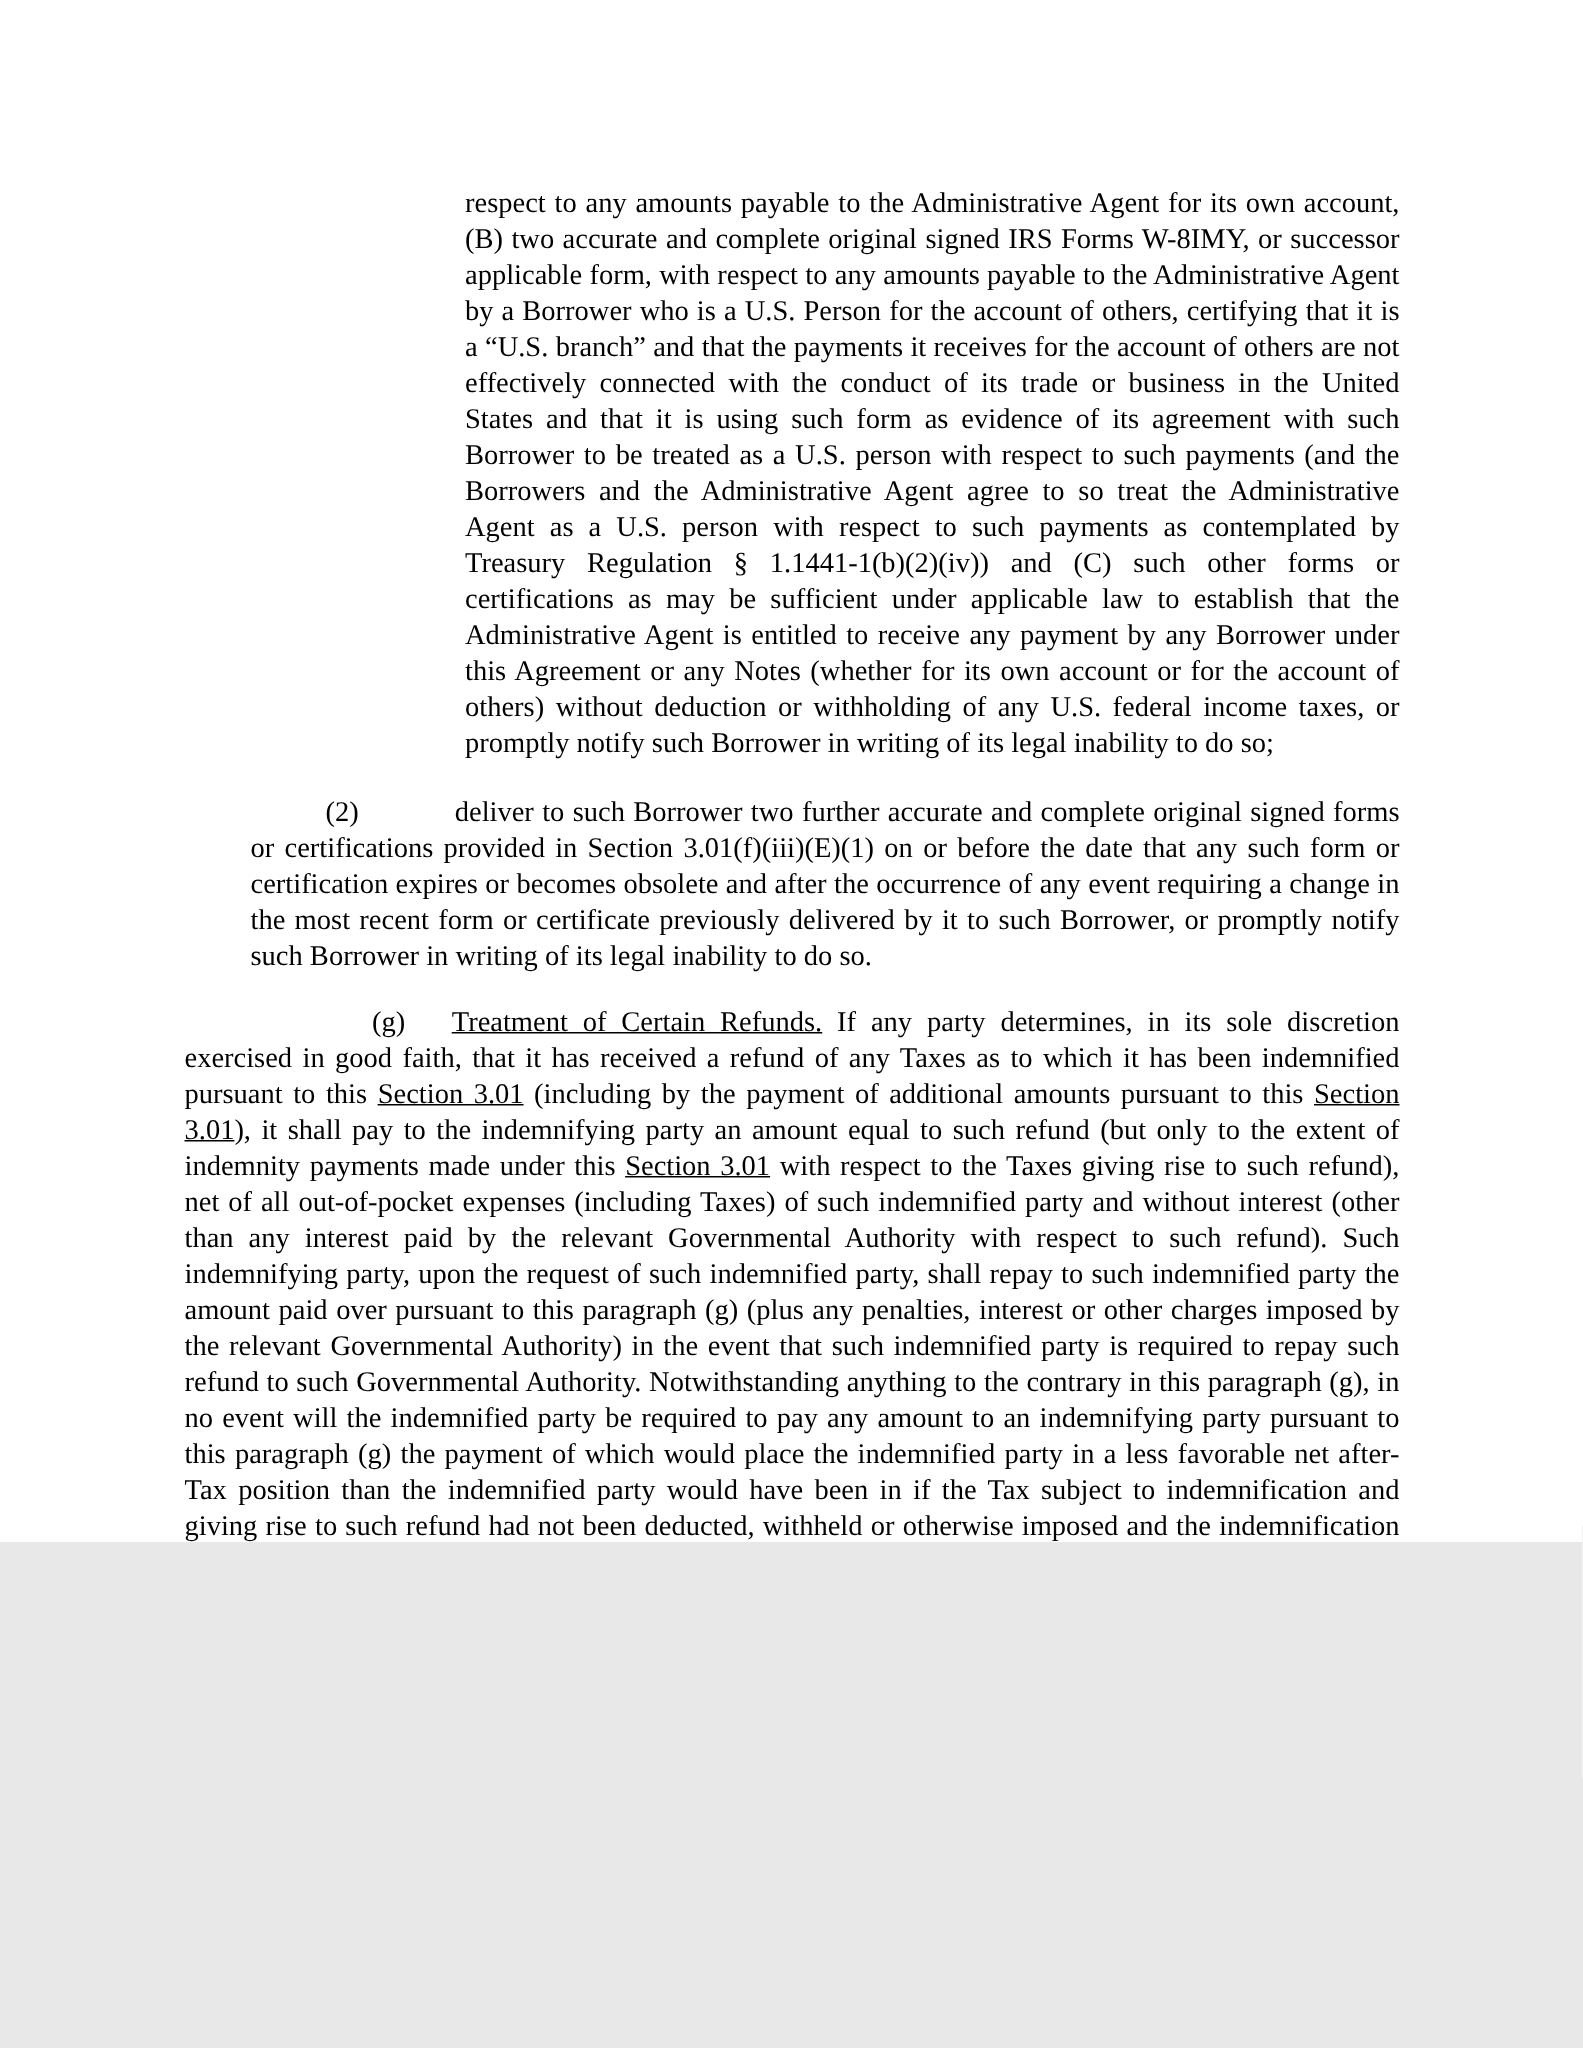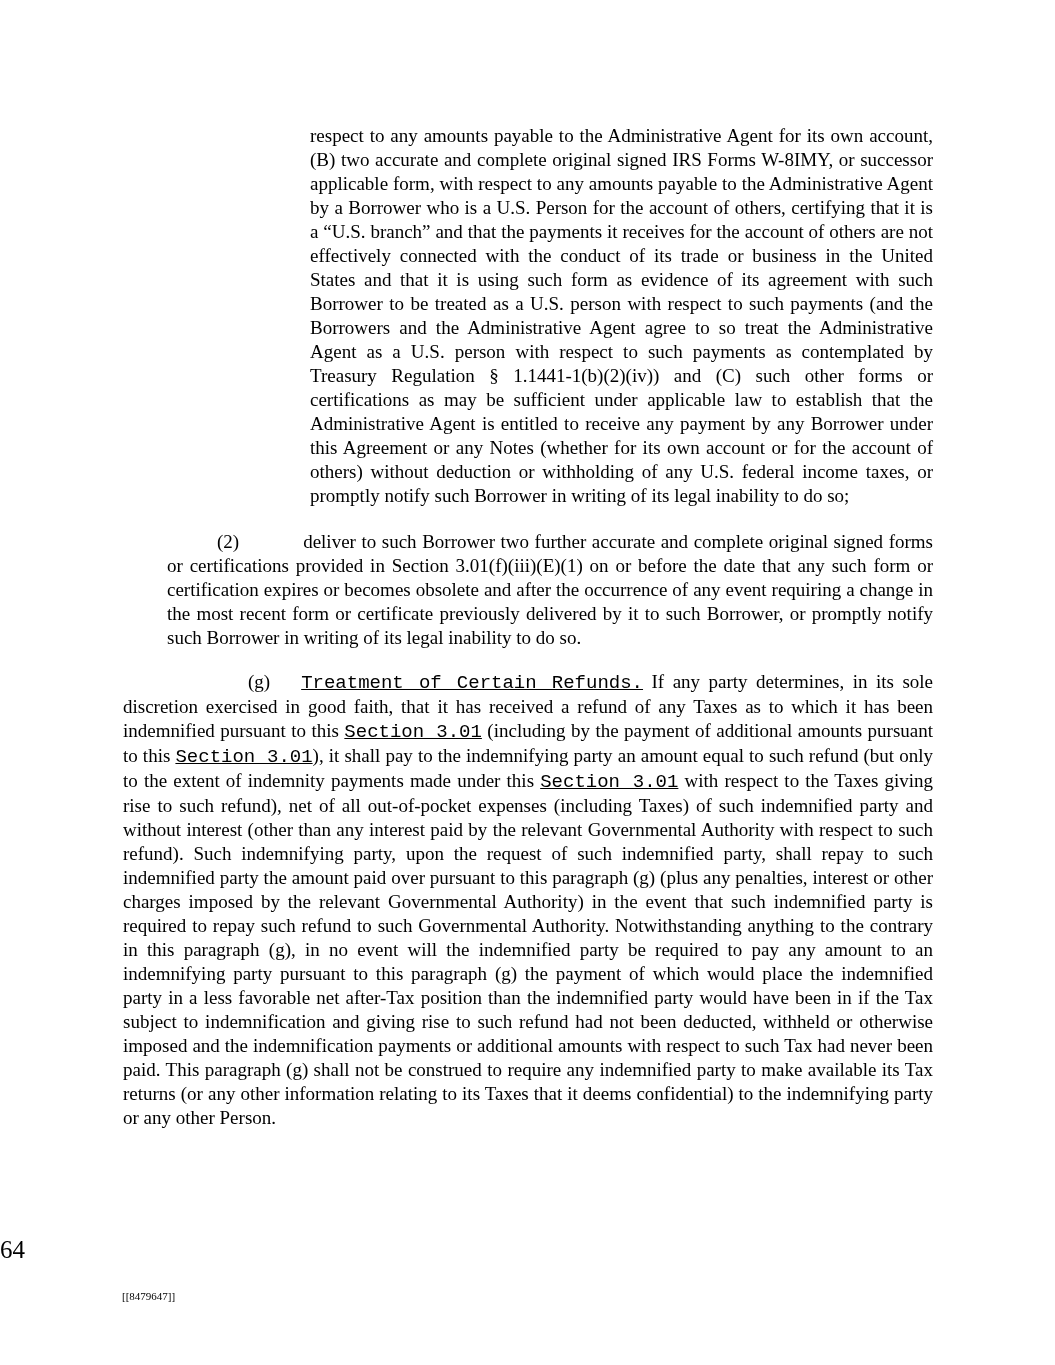--- a/index.html
+++ b/index.html
@@ -1,19 +1,19 @@
 <!DOCTYPE html>
 <html><head>
 <meta charset="utf-8">
 <style>
   html, body { margin: 0; padding: 0; background: #e8e8e8; }
   .page {
     position: relative;
     width: 1055px;
-    height: 1365px;
+    height: 1028px;
     background: #ffffff;
     color: #000000;
     font-family: "Liberation Serif", "DejaVu Serif", serif;
     font-size: 19px;
     line-height: 24px;
     overflow: hidden;
     margin: 0 auto;
   }
   .content {
     position: absolute;
@@ -21,21 +21,21 @@
     top: 124px;
     width: 810px;
   }
   p { margin: 0; padding: 0; text-align: justify; }
   .quote { margin-left: 187px; }
   .quote2 { margin-top: 22px; text-indent: 50px; margin-left: 44px; }
   .para-g { margin-top: 20px; text-indent: 125px; }
   .tab { display: inline-block; }
   .tab-2 { width: 64px; }
   .tab-g { width: 31px; }
-  .u { text-decoration: underline; font-family: Liberation Mono, monospace; }
+  .u { text-decoration: underline; }
   .page-number {
     position: absolute;
     left: 0; right: 0;
     top: 1238px;
     text-align: left;
     font-size: 25px;
     font-family: Liberation Serif, serif;
   }
   .footer-id {
     position: absolute;

